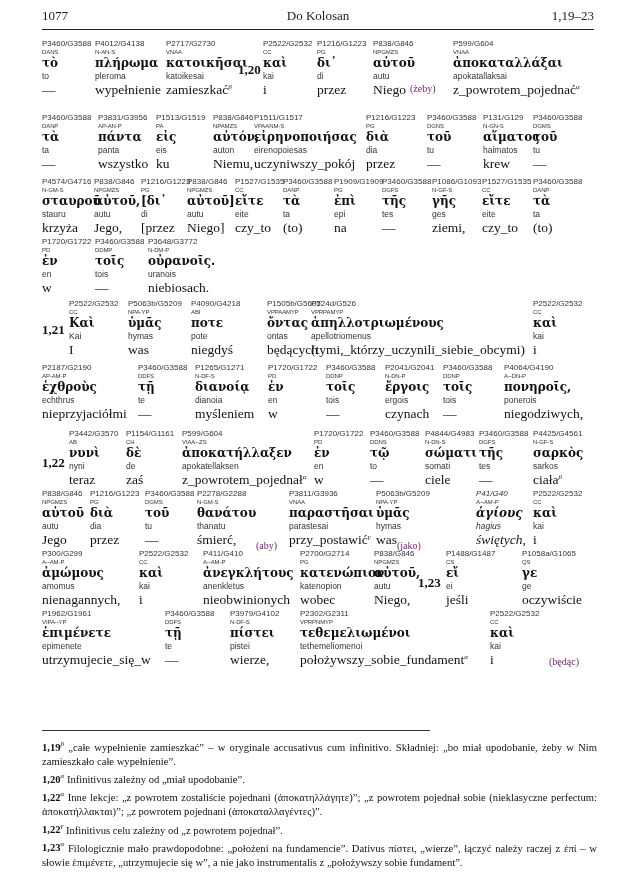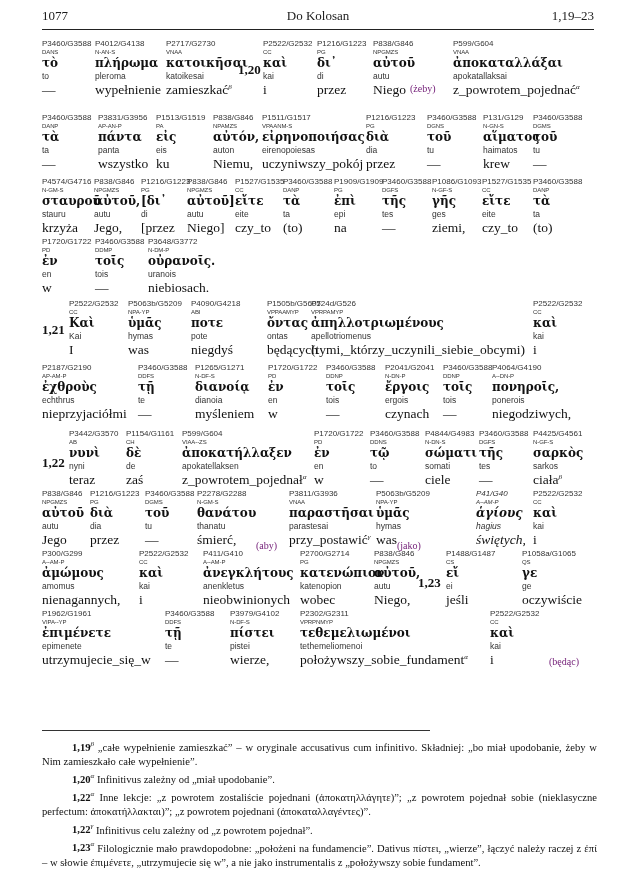--- a/index.html
+++ b/index.html
@@ -19,21 +19,21 @@
   .word .greek { display: block; font-family: "DejaVu Serif", serif; font-size: 12px; font-weight: bold; color: #111; height: 15px; }
   .word .translit { display: block; font-family: "Liberation Sans", sans-serif; font-size: 8.5px; color: #333; height: 11px; }
   .word .pol { display: block; font-family: "Liberation Serif", serif; font-size: 13.5px; color: #111; height: 16px; }
   .word .pol sup { font-size: 7px; font-style: italic; }
   .verse { position: absolute; font-family: "Liberation Serif", serif; font-weight: bold; font-size: 13px; color: #111; }
   .paren { position: absolute; font-family: "Liberation Serif", serif; font-size: 10px; color: #701a75; white-space: nowrap; }
 
   .fn-rule { position: absolute; left: 42px; top: 730px; width: 388px; border-top: 1px solid #333; }
   .footnotes { position: absolute; left: 42px; top: 737px; width: 555px; font-family: "Liberation Serif", serif; font-size: 10.6px; line-height: 14.4px; color: #111; text-align: justify; }
   .footnotes .fn { margin: 0; }
-  .footnotes .fn .ref { font-weight: bold; margin-left: 30px; }
+  .footnotes .fn .ref { font-weight: bold; }
   .footnotes .fn .ref sup { font-size: 7px; font-style: italic; font-weight: normal; }
   .footnotes .fn .text { }
 </style>
 </head>
 <body>
 
 <div class="header">
   <span class="pnum">1077</span>
   <span class="title">Do Kolosan</span>
   <span class="ref">1,19–23</span>
@@ -111,21 +111,21 @@
       <span class="translit">eis</span>
       <span class="pol">ku</span>
     </div>
     <div class="word" style="left: 213px; top: 114px;">
       <span class="code">P838/G846</span>
       <span class="morph">NPAMZS</span>
       <span class="greek">αὐτόν,</span>
       <span class="translit">auton</span>
       <span class="pol">Niemu,</span>
     </div>
-    <div class="word" style="left: 262px; top: 114px;">
+    <div class="word" style="left: 254px; top: 114px;">
       <span class="code">P1511/G1517</span>
       <span class="morph">VPAANM-S</span>
       <span class="greek">εἰρηνοποιήσας</span>
       <span class="translit">eirenopoiesas</span>
       <span class="pol">uczyniwszy_pokój</span>
     </div>
     <div class="word" style="left: 366px; top: 114px;">
       <span class="code">P1216/G1223</span>
       <span class="morph">PG</span>
       <span class="greek">διὰ</span>
@@ -335,21 +335,21 @@
       <span class="translit">ergois</span>
       <span class="pol">czynach</span>
     </div>
     <div class="word" style="left: 443px; top: 364px;">
       <span class="code">P3460/G3588</span>
       <span class="morph">DDNP</span>
       <span class="greek">τοῖς</span>
       <span class="translit">tois</span>
       <span class="pol">—</span>
     </div>
-    <div class="word" style="left: 492px; top: 364px;">
+    <div class="word" style="left: 504px; top: 364px;">
       <span class="code">P4064/G4190</span>
       <span class="morph">A--DN-P</span>
       <span class="greek">πονηροῖς,</span>
       <span class="translit">ponerois</span>
       <span class="pol">niegodziwych,</span>
     </div>
     <div class="word" style="left: 69px; top: 430px;">
       <span class="code">P3442/G3570</span>
       <span class="morph">AB</span>
       <span class="greek">νυνὶ</span>

